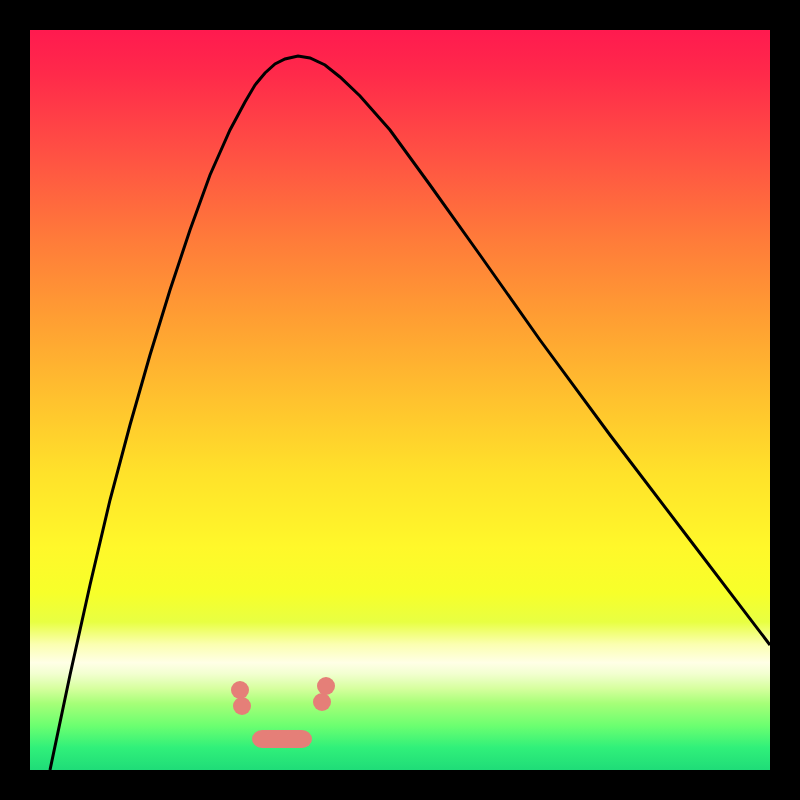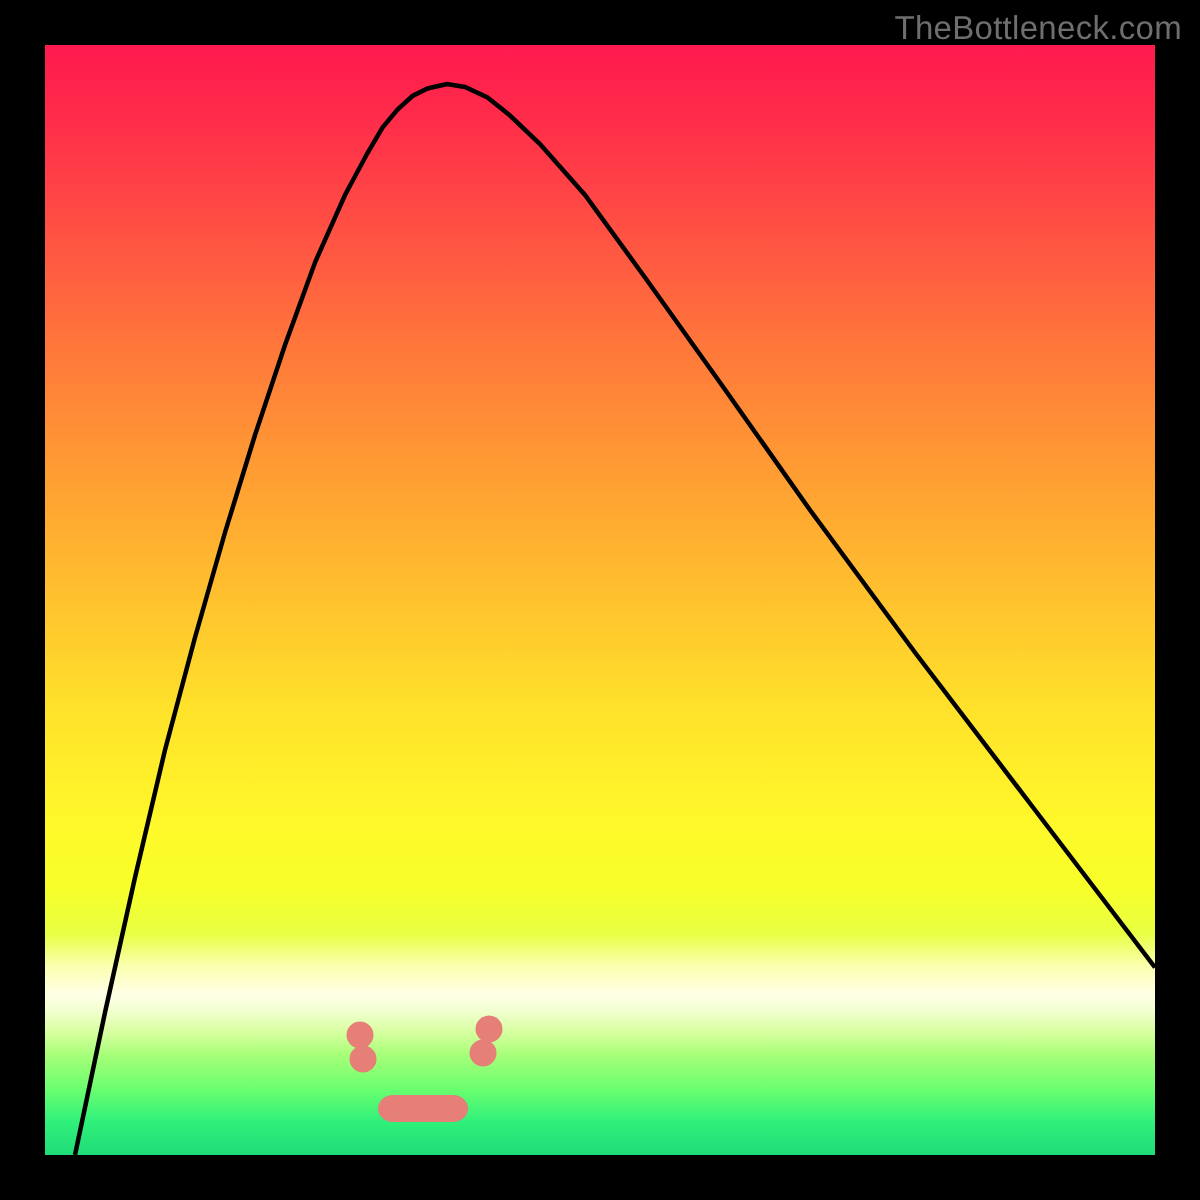--- a/index.html
+++ b/index.html
@@ -59,21 +59,20 @@
     color: #6e6e6e;
     font-size: 22px;
     letter-spacing: 0.2px;
     font-weight: 500;
   }
 </style>
 </head>
 <body>
 
 <div class="stage">
-  <div class="watermark">TheBottleneck.com</div>
 
   <div class="plot">
     <div class="gradient"></div>
 
     <svg class="svg-layer" viewBox="0 0 740 740" preserveAspectRatio="none">
       <g>
         <circle cx="210" cy="660" r="9" fill="#e57f78"></circle>
         <circle cx="212" cy="676" r="9" fill="#e57f78"></circle>
         <circle cx="292" cy="672" r="9" fill="#e57f78"></circle>
         <circle cx="296" cy="656" r="9" fill="#e57f78"></circle>

